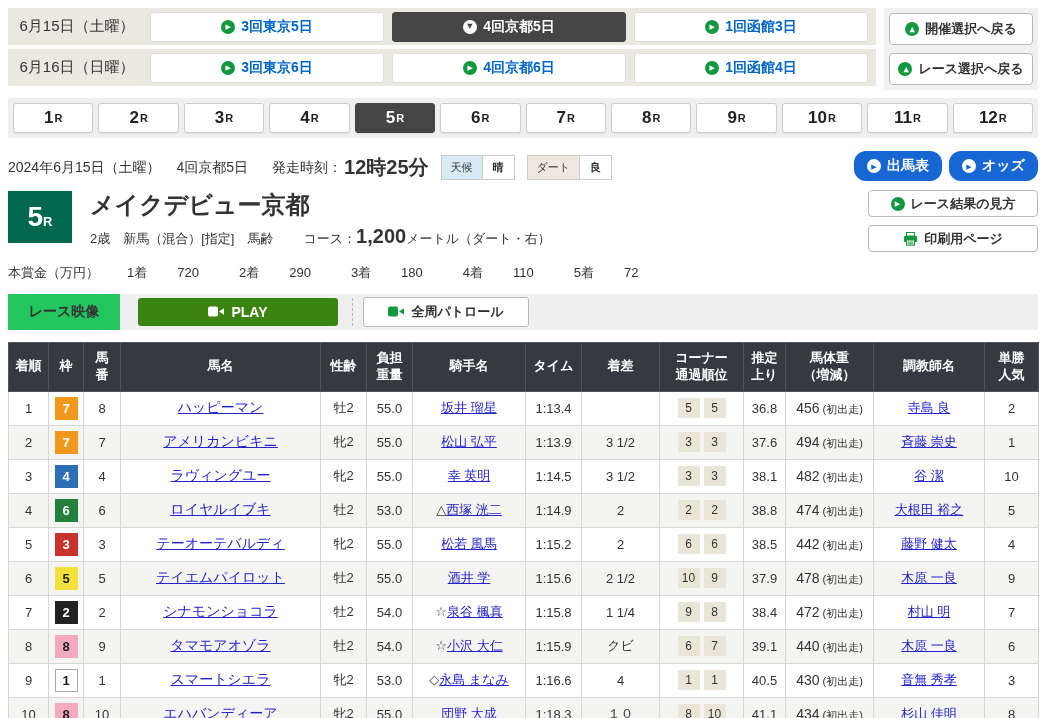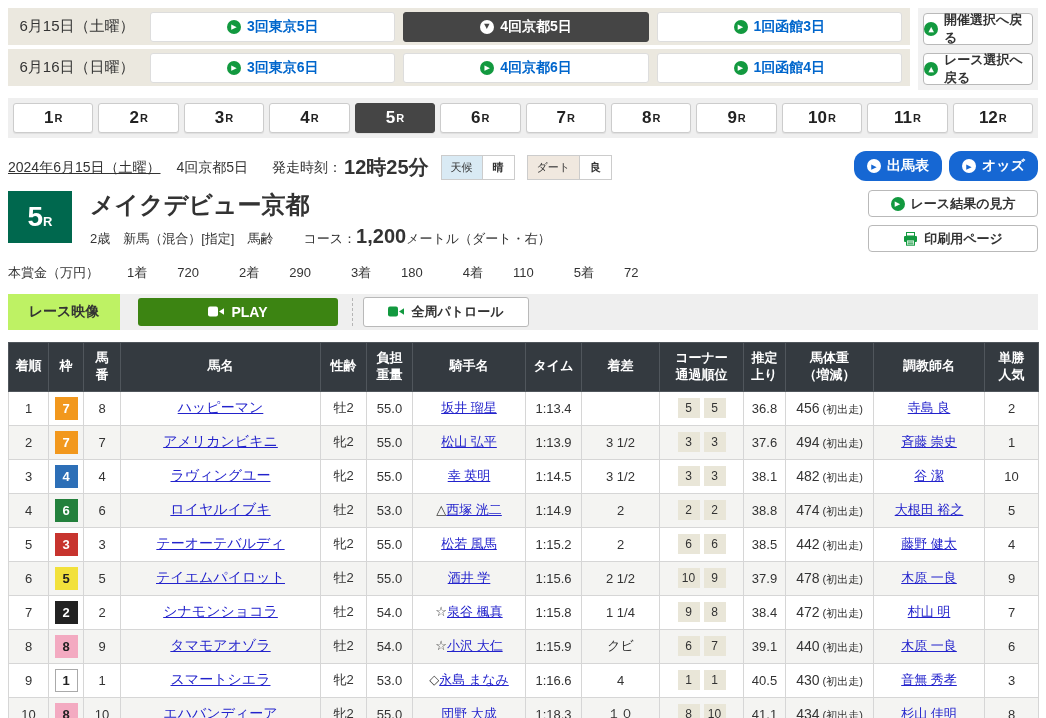--- a/index.html
+++ b/index.html
@@ -11,33 +11,33 @@
   .kaisai{flex:1;}
   .kaisai-row{display:flex;align-items:center;background:#ebe8df;height:37px;margin-bottom:4px;padding-right:4px;}
   .kaisai-label{width:138px;text-align:center;font-size:15px;color:#333;}
   .kaisai-btn{flex:1;margin:0 4px;height:28px;background:#fff;border:1px solid #ddd;border-radius:3px;display:flex;align-items:center;justify-content:center;font-size:14px;font-weight:bold;color:#0066cc;cursor:pointer;}
   .kaisai-btn.selected{background:#454545;border-color:#454545;color:#fff;}
   .circ{width:14px;height:14px;border-radius:50%;background:#12993f;color:#fff;display:inline-flex;align-items:center;justify-content:center;font-size:7px;margin-right:6px;flex:none;}
   .circ.white{background:#fff;color:#454545;}
   .circ .gl{display:inline-block;line-height:1;}
   .circ.down .gl{transform:rotate(90deg);}
   .circ.up .gl{transform:rotate(-90deg);}
-  .back-panel{width:120px;background:#f1f1f1;padding:3px 5px;box-sizing:border-box;display:flex;flex-direction:column;justify-content:space-between;}
+  .back-panel{width:154px;background:#f1f1f1;padding:3px 5px;box-sizing:border-box;display:flex;flex-direction:column;justify-content:space-between;}
   .back-btn{height:30px;margin:2px 0;background:#fff;border:1px solid #b9b9b9;border-radius:4px;display:flex;align-items:center;justify-content:center;font-size:13px;font-weight:bold;color:#333;cursor:pointer;}
 
   
   .race-tabs{margin-top:8px;background:#efefef;padding:5px;display:flex;gap:5px;}
   .race-tab{flex:1;height:28px;background:#fff;border:1px solid #ccc;border-radius:3px;display:flex;align-items:center;justify-content:center;font-size:17px;font-weight:bold;color:#222;box-shadow:0 1px 1px rgba(0,0,0,.07);cursor:pointer;}
   .race-tab .rsuf{font-size:11px;margin-left:1px;}
   .race-tab.selected{background:#454545;border-color:#454545;color:#fff;}
 
   
   .race-section{position:relative;margin-top:16px;}
   .info-line{display:flex;align-items:center;font-size:14px;}
-  .info-date{margin-right:16px;text-decoration:underline;}
+  .info-date{margin-right:16px;}
   .info-meeting{margin-right:24px;}
   .start-time{font-size:20px;font-weight:bold;margin-left:2px;}
   .badge{display:inline-flex;border:1px solid #ccc;font-size:11px;margin-left:12px;align-items:stretch;}
   .badge .lbl{padding:4px 9px;background:#d9eaf4;border-right:1px solid #ccc;}
   .badge.track .lbl{background:#f0e8df;}
   .badge .val{padding:4px 10px;background:#fff;font-weight:bold;}
   .top-actions{position:absolute;right:0;top:-3px;display:flex;gap:7px;}
   .blue-btn{height:30px;padding:0 13px;background:#1667d3;border-radius:12px;color:#fff;font-size:14px;font-weight:bold;display:flex;align-items:center;cursor:pointer;}
   .blue-btn .circ{background:#fff;color:#1667d3;}
   .white-actions{position:absolute;right:0;top:36px;width:170px;}
@@ -53,21 +53,21 @@
   .race-cond{font-size:13px;margin-top:6px;display:flex;align-items:baseline;}
   .course-part{margin-left:30px;}
   .distance{font-size:20px;font-weight:bold;}
   .prize-line{margin-top:16px;font-size:13px;display:flex;align-items:baseline;}
   .prize-label{margin-right:28px;}
   .prize-place{margin-right:30px;}
   .prize-amt{margin-right:40px;}
 
   
   .video-row{margin-top:12px;background:#efefef;height:36px;display:flex;align-items:center;}
-  .video-label{height:36px;background:#bef264;width:112px;display:flex;align-items:center;justify-content:center;font-size:14px;font-weight:bold;}
+  .video-label{height:36px;background:#22c55e;width:112px;display:flex;align-items:center;justify-content:center;font-size:14px;font-weight:bold;}
   .play-btn{width:200px;height:28px;margin-left:18px;background:#3c8412;border-radius:3px;color:#fff;font-size:14px;font-weight:bold;display:flex;align-items:center;justify-content:center;cursor:pointer;}
   .video-divider{height:28px;border-left:1px dashed #b5b5b5;margin:0 10px 0 14px;}
   .patrol-btn{width:164px;height:28px;background:#fff;border:1px solid #b9b9b9;border-radius:3px;font-size:13px;font-weight:bold;color:#333;display:flex;align-items:center;justify-content:center;cursor:pointer;}
   .cam{margin-right:6px;display:inline-flex;}
   .cam svg{display:block;}
 
   
   table.results{margin-top:12px;width:1030px;border-collapse:collapse;table-layout:fixed;}
   table.results thead th{background:#343a40;color:#fff;font-size:13px;font-weight:bold;border:1px solid #50565c;height:48px;padding:0 2px;white-space:pre-line;line-height:1.3;text-align:center;}
   table.results tbody td{font-size:13px;color:#333;border:1px solid #d6d6d6;height:33px;text-align:center;padding:0 2px;overflow:hidden;}

